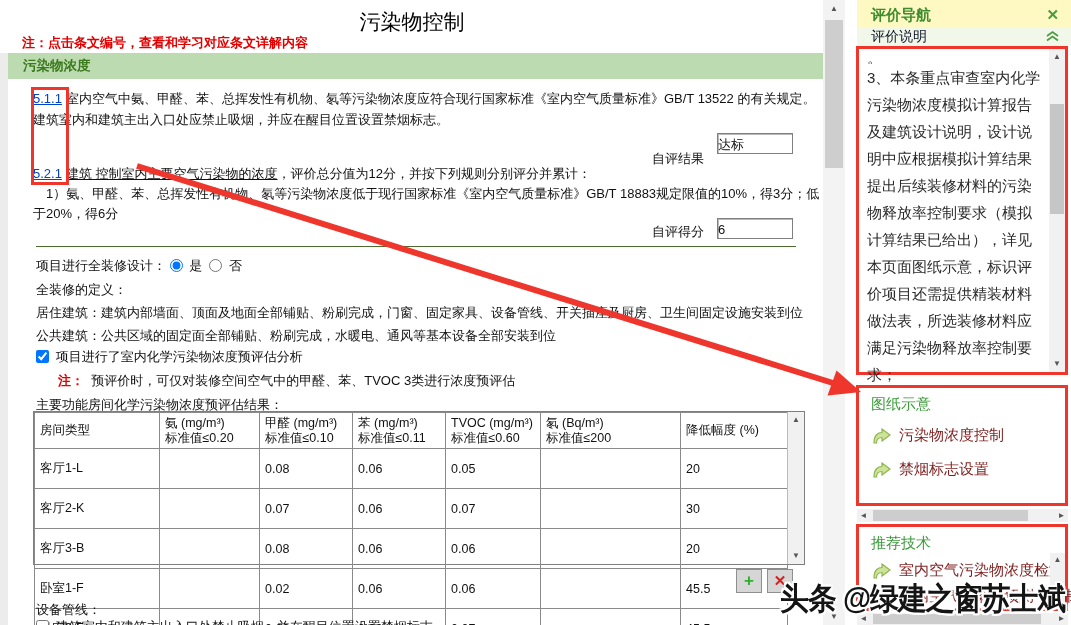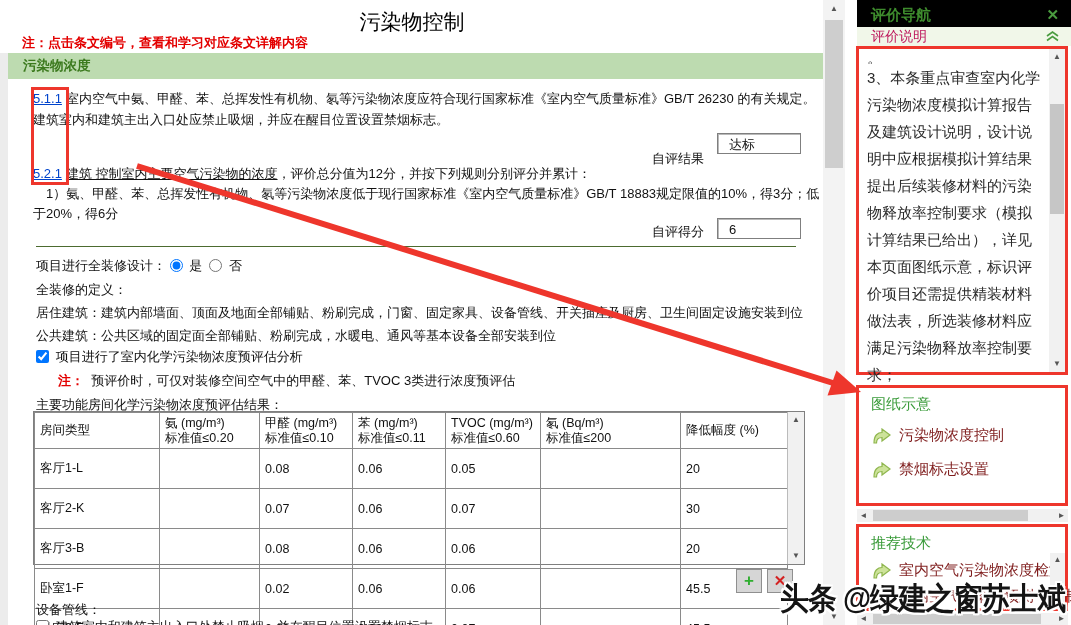--- a/index.html
+++ b/index.html
@@ -15,22 +15,22 @@
   .top-note { left:22px; top:34px; font-size:13px; font-weight:bold; color:#e30000; }
   .section-bar { left:8px; top:53px; width:816px; height:26px; background:#bddbb0;
     font-size:13.5px; font-weight:bold; color:#3c7a1e; line-height:26px; padding-left:15px; }
 
   .clause { left:33px; width:789px; font-size:13px; line-height:21px; color:#111; }
   .clause-link { color:#0044cc; text-decoration:underline; cursor:pointer; margin-right:4px; }
   .u { text-decoration:underline; }
   .rule { left:33px; top:184px; width:789px; font-size:13px; line-height:20px; text-indent:13px; }
 
   .fld-label { font-size:13px; color:#111; }
-  .win-input { width:84px; height:21px; background:#fff; border:1px solid #7f7f7f;
-    box-shadow:inset 1px 1px 0 #b9b9b9; font-size:13px; line-height:19px; padding:1px 11px; }
+  .win-input { width:76px; height:21px; background:#fff; border:1px solid #7f7f7f;
+    box-shadow:inset 1px 1px 0 #b9b9b9; font-size:13px; line-height:19px; padding:1px 0; }
 
   .sep { left:36px; top:246px; width:760px; height:0; border-top:1px solid #4c6b2f; }
   .row13 { font-size:13px; line-height:17px; white-space:nowrap; }
   .red { color:#e30000; font-weight:bold; }
   input[type=radio], input[type=checkbox] { vertical-align:-2px; margin:0 3px 0 0; }
 
   
   .tbl-wrap { left:33px; top:411px; width:772px; height:154px; border:1px solid #7f7f7f;
     box-shadow:inset 1px 1px 0 #cfcfcf; background:#fff; }
   table.grid { border-collapse:collapse; table-layout:fixed; width:753px; }
@@ -47,27 +47,27 @@
   .plus { color:#2fae2f; }
   .del { color:#d42222; font-size:15px; }
 
   
   .main-scroll { left:823px; top:0; width:22px; height:625px; background:#f3f3f3; }
   .main-scroll .thumb { position:absolute; left:2px; top:20px; width:18px; height:148px; background:#cecece; }
   .ms-btn { position:absolute; left:0; width:22px; height:17px; text-align:center;
     font-size:8px; color:#555; line-height:17px; cursor:pointer; }
 
   
-  .sb-header { left:857px; top:0; width:214px; height:29px; background:#000000; }
+  .sb-header { left:857px; top:0; width:214px; height:29px; background:#fef9c3; }
   .sb-header .t { position:absolute; left:14px; top:0; line-height:29px;
     font-size:15px; font-weight:bold; color:#3e8c2d; }
   .sb-close { position:absolute; right:12px; top:0; line-height:29px; font-size:15px;
     font-weight:bold; color:#4a9b3f; cursor:pointer; }
   .sb-sub { left:857px; top:27px; width:214px; height:19px; background:#f1f7e9; }
-  .sb-sub .t { position:absolute; left:14px; top:0; line-height:19px; font-size:14px; color:#be185d; }
+  .sb-sub .t { position:absolute; left:14px; top:0; line-height:19px; font-size:14px; color:#0f172a; }
   .chev { position:absolute; right:12px; top:4px; }
 
   .redbox { border:3px solid #ee362c; background:#fff; }
   .box-explain { left:856px; top:46px; width:212px; height:329px; }
   .explain-text { position:absolute; left:8px; top:2px; width:178px;
     font-size:15px; line-height:27px; color:#2a2a2a; }
   .explain-scroll { position:absolute; right:0; top:0; width:16px; height:100%; background:#f1f1f1; }
   .explain-scroll .thumb { position:absolute; left:1px; top:55px; width:14px; height:110px; background:#c6c6c6; }
 
   .box-draw { left:856px; top:385px; width:212px; height:121px; }
@@ -94,21 +94,21 @@
 <body>
 
 <div id="stage">
 
   <div class="abs left-strip"></div>
 
   <div class="abs page-title">污染物控制</div>
   <div class="abs top-note">注：点击条文编号，查看和学习对应条文详解内容</div>
   <div class="abs section-bar">污染物浓度</div>
 
-  <div class="abs clause" style="top:88px;"><a class="clause-link">5.1.1</a><span>室内空气中氨、甲醛、苯、总挥发性有机物、氡等污染物浓度应符合现行国家标准《室内空气质量标准》GB/T 26230 的有关规定。建筑室内和建筑主出入口处应禁止吸烟，并应在醒目位置设置禁烟标志。</span></div>
+  <div class="abs clause" style="top:88px;"><a class="clause-link">5.1.1</a><span>室内空气中氨、甲醛、苯、总挥发性有机物、氡等污染物浓度应符合现行国家标准《室内空气质量标准》GB/T 13522 的有关规定。建筑室内和建筑主出入口处应禁止吸烟，并应在醒目位置设置禁烟标志。</span></div>
 
   <div class="abs fld-label" style="left:652px; top:150px;">自评结果</div>
   <div class="abs win-input" style="left:717px; top:133px;">达标</div>
 
   <div class="abs clause" style="top:163px;"><a class="clause-link">5.2.1</a><span class="u">建筑 控制室内主要空气污染物的浓度</span><span>，评价总分值为12分，并按下列规则分别评分并累计：</span></div>
   <div class="abs rule">1）氨、甲醛、苯、总挥发性有机物、氡等污染物浓度低于现行国家标准《室内空气质量标准》GB/T 18883规定限值的10%，得3分；低于20%，得6分</div>
 
   <div class="abs fld-label" style="left:652px; top:223px;">自评得分</div>
   <div class="abs win-input" style="left:717px; top:218px;">6</div>
 

